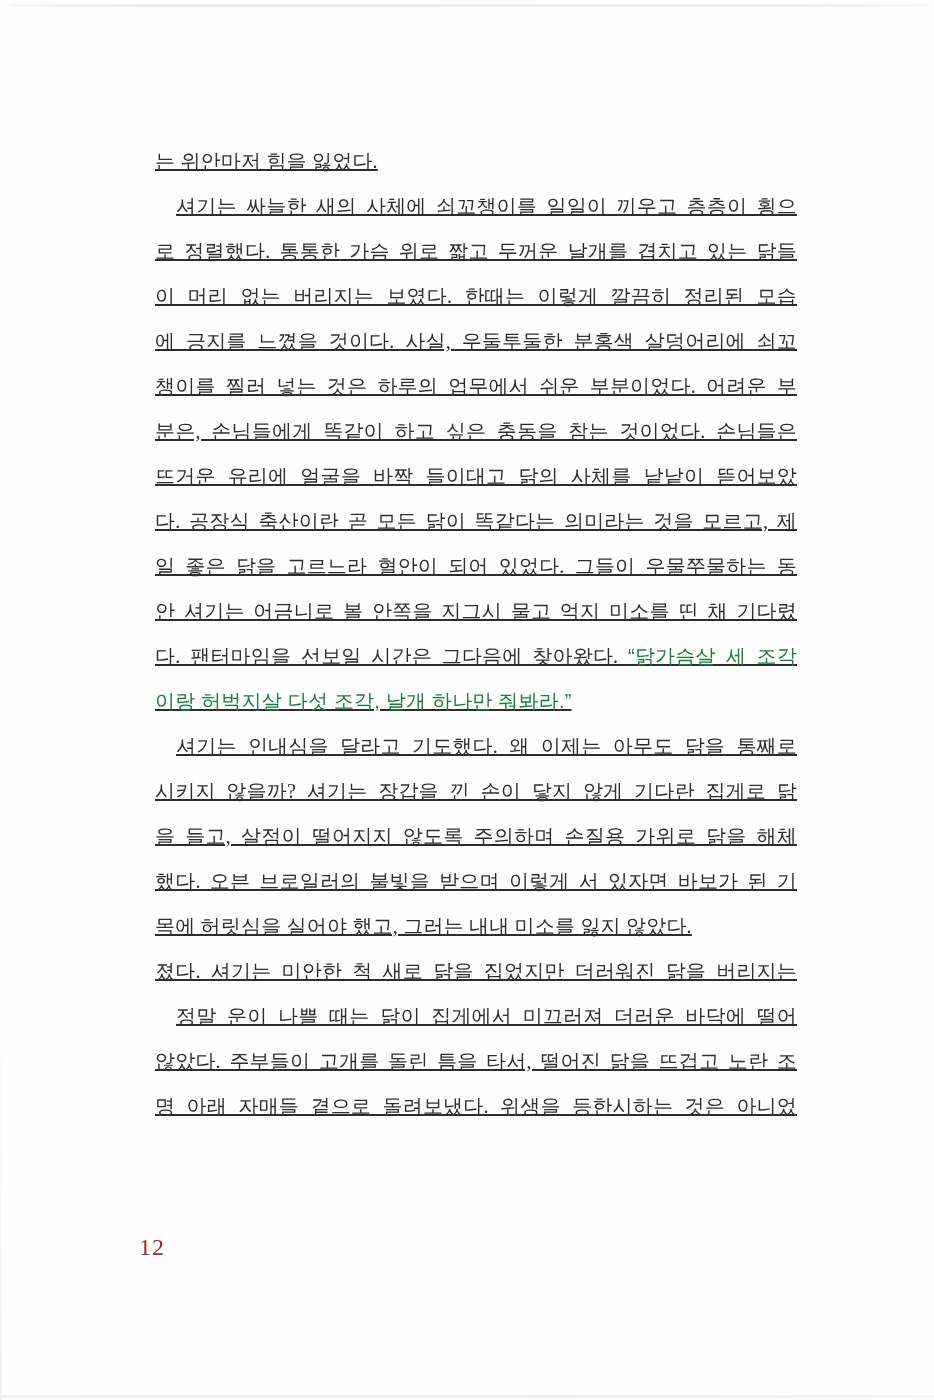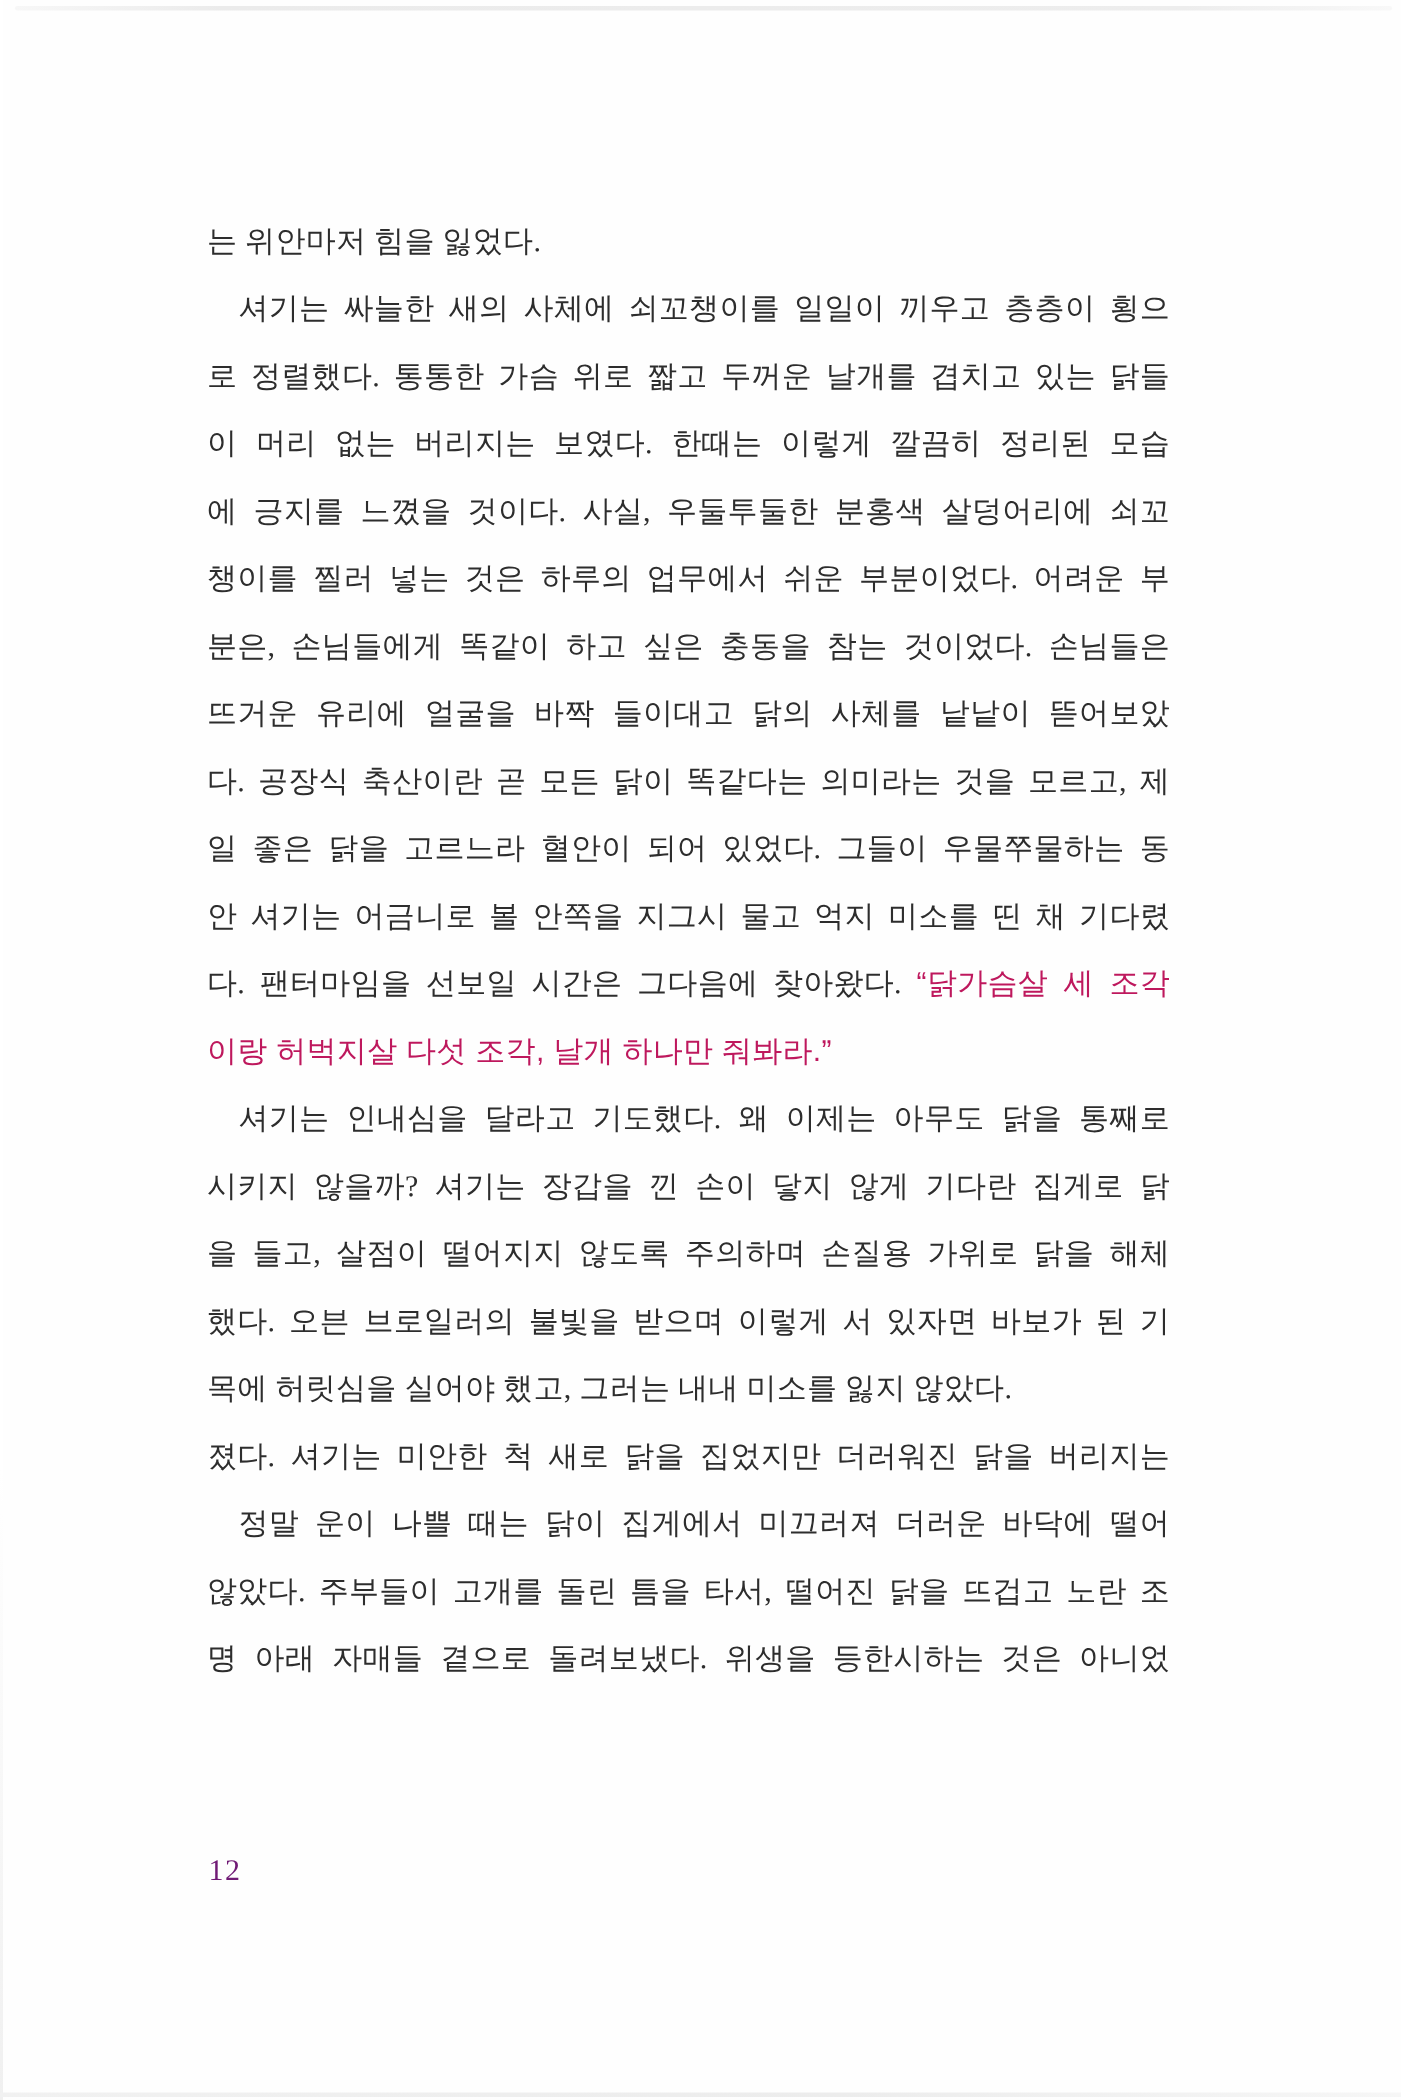--- a/index.html
+++ b/index.html
@@ -31,23 +31,24 @@
     background: linear-gradient(to right, #f1f1f1, #ececec 60%, #f6f6f6);
   }
   .edge-left {
     position: absolute;
     top: 0; bottom: 0; left: 0;
     width: 2px;
     background: linear-gradient(to bottom, #ffffff 70%, #f0f0f0);
   }
   .text-block {
     position: absolute;
-    left: 138px;
+    left: 155px;
     top: 139px;
     width: 642px;
+    text-decoration: underline;
   }
   .line {
     height: 45px;
     line-height: 45px;
     font-size: 20px;
     letter-spacing: 0.2px;
     text-align: justify;
     text-align-last: justify;
     white-space: nowrap; 
     overflow: visible;
@@ -57,29 +58,29 @@
     text-align-last: left;
   }
   .line.indent {
     padding-left: 21px;
   }
   .narr {
     font-family: "Liberation Serif", serif;
   }
   .dialogue {
     font-family: "Liberation Sans", sans-serif;
-    color: #be185d;
+    color: #15803d;
   }
   .page-number {
     position: absolute;
     left: 139px;
     top: 1233px;
-    font-size: 20px;
+    font-size: 24px;
     line-height: 28px;
-    color: #701a75;
+    color: #b91c1c;
     font-family: "Liberation Serif", serif;
     letter-spacing: 1px;
   }
 </style>
 </head>
 <body>
 
 <div class="page">
   <div class="edge-top"></div>
   <div class="edge-left"></div>

